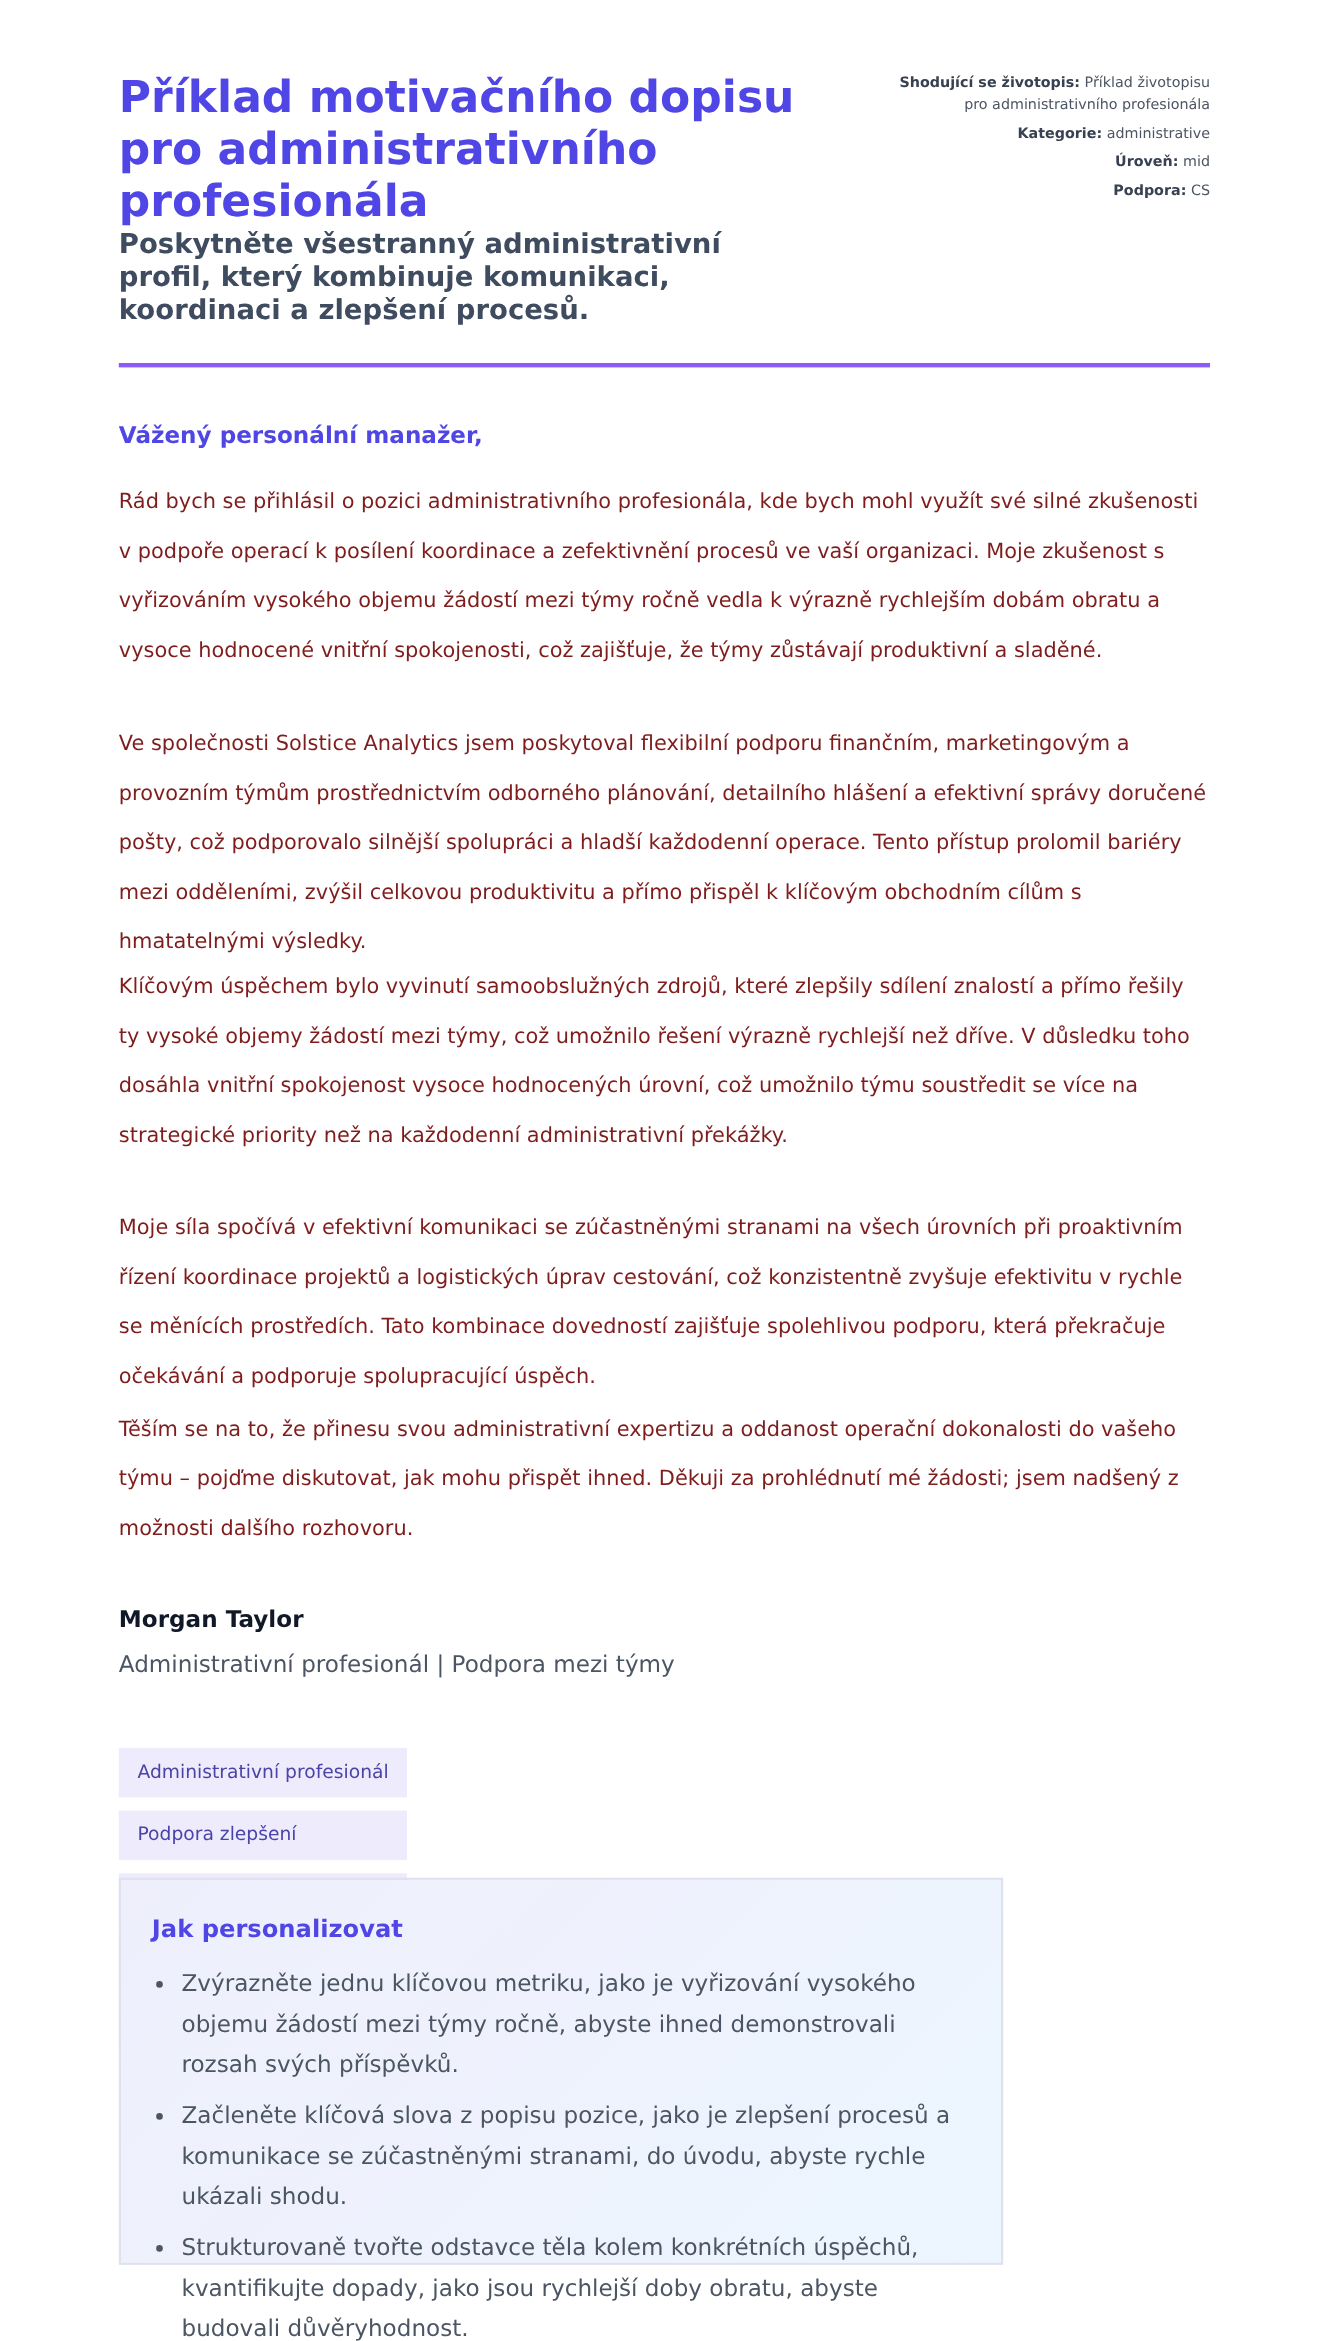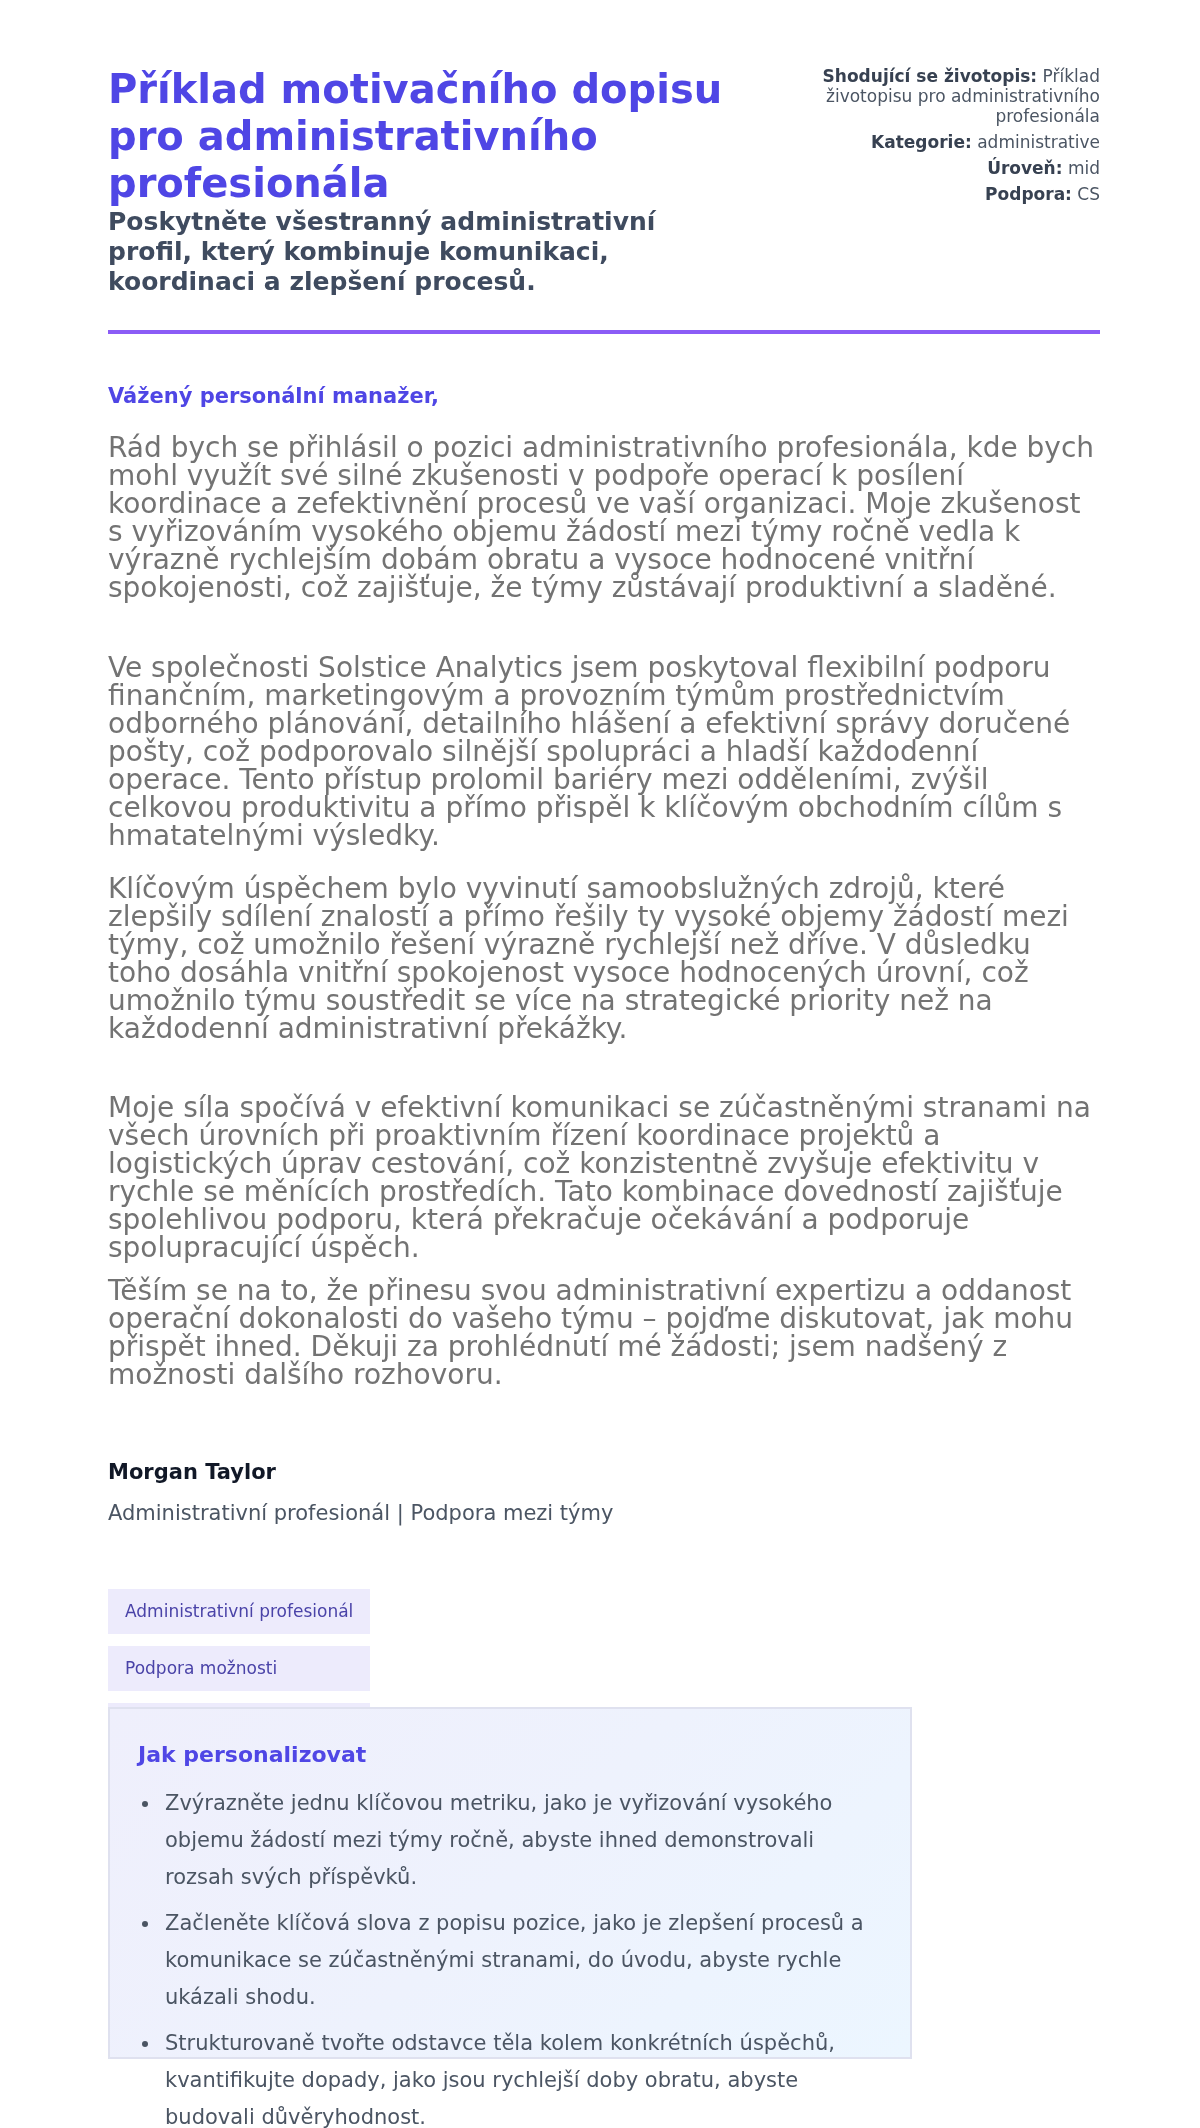--- a/index.html
+++ b/index.html
@@ -43,44 +43,44 @@
     line-height: 30px;
     color: #3f4b5f;
     margin-top: 0px;
   }
   .meta {
     position: absolute;
     right: 0;
     top: 66px;
     width: 300px;
     text-align: right;
-    font-size: 17px;
+    font-size: 13px;
     line-height: 20px;
     color: #4b5563;
   }
   .meta-item { margin-bottom: 6px; }
   .meta-label { font-weight: bold; color: #374151; }
 
   
   .greeting {
     position: absolute;
     top: 383px;
     left: 0;
     font-size: 21px;
     font-weight: bold;
     line-height: 26px;
     color: #4f46e5;
   }
   .para {
     position: absolute;
     left: 0;
     width: 992px;
-    font-size: 28px;
-    line-height: 28px;
-    color: #737373;
+    font-size: 19px;
+    line-height: 45px;
+    color: #7f1d1d;
   }
   .sig-name {
     position: absolute;
     top: 1459px;
     left: 0;
     font-size: 21px;
     font-weight: bold;
     line-height: 26px;
     color: #111827;
   }
@@ -184,21 +184,21 @@
   <p class="para" style="top:654px">Ve společnosti Solstice Analytics jsem poskytoval flexibilní podporu finančním, marketingovým a provozním týmům prostřednictvím odborného plánování, detailního hlášení a efektivní správy doručené pošty, což podporovalo silnější spolupráci a hladší každodenní operace. Tento přístup prolomil bariéry mezi odděleními, zvýšil celkovou produktivitu a přímo přispěl k klíčovým obchodním cílům s hmatatelnými výsledky.</p>
   <p class="para" style="top:875px">Klíčovým úspěchem bylo vyvinutí samoobslužných zdrojů, které zlepšily sdílení znalostí a přímo řešily ty vysoké objemy žádostí mezi týmy, což umožnilo řešení výrazně rychlejší než dříve. V důsledku toho dosáhla vnitřní spokojenost vysoce hodnocených úrovní, což umožnilo týmu soustředit se více na strategické priority než na každodenní administrativní překážky.</p>
   <p class="para" style="top:1094px">Moje síla spočívá v efektivní komunikaci se zúčastněnými stranami na všech úrovních při proaktivním řízení koordinace projektů a logistických úprav cestování, což konzistentně zvyšuje efektivitu v rychle se měnících prostředích. Tato kombinace dovedností zajišťuje spolehlivou podporu, která překračuje očekávání a podporuje spolupracující úspěch.</p>
   <p class="para" style="top:1277px">Těším se na to, že přinesu svou administrativní expertizu a oddanost operační dokonalosti do vašeho týmu – pojďme diskutovat, jak mohu přispět ihned. Děkuji za prohlédnutí mé žádosti; jsem nadšený z možnosti dalšího rozhovoru.</p>
 
   <p class="sig-name">Morgan Taylor</p>
   <p class="sig-role">Administrativní profesionál | Podpora mezi týmy</p>
 
   <div class="chips">
     <span class="chip">Administrativní profesionál</span>
-    <span class="chip">Podpora možnosti</span>
+    <span class="chip">Podpora zlepšení</span>
     <span class="chip">Hlášení</span>
     <span class="chip">Plánování</span>
     <span class="chip">Správa doručené pošty</span>
   </div>
 
   <section class="tips">
     <h2 class="tips-title">Jak personalizovat</h2>
     <ul class="tips-list">
       <li class="tips-item">
         <span class="bullet"></span>

